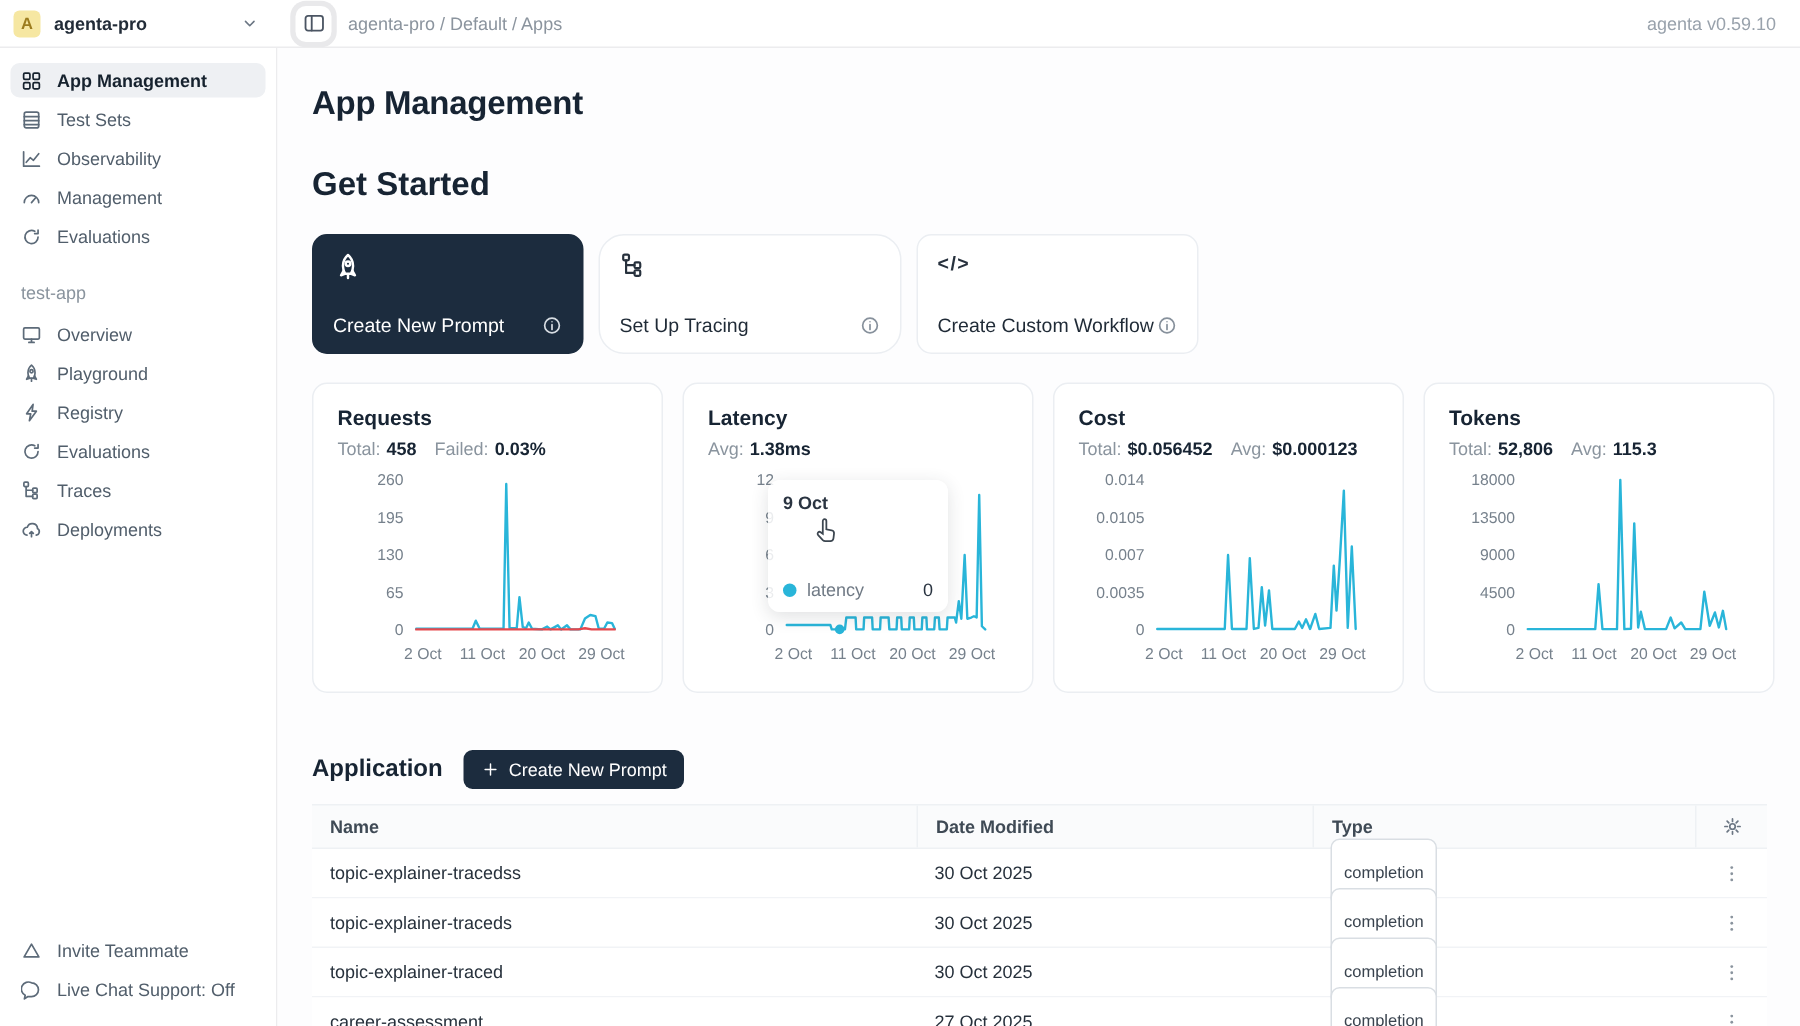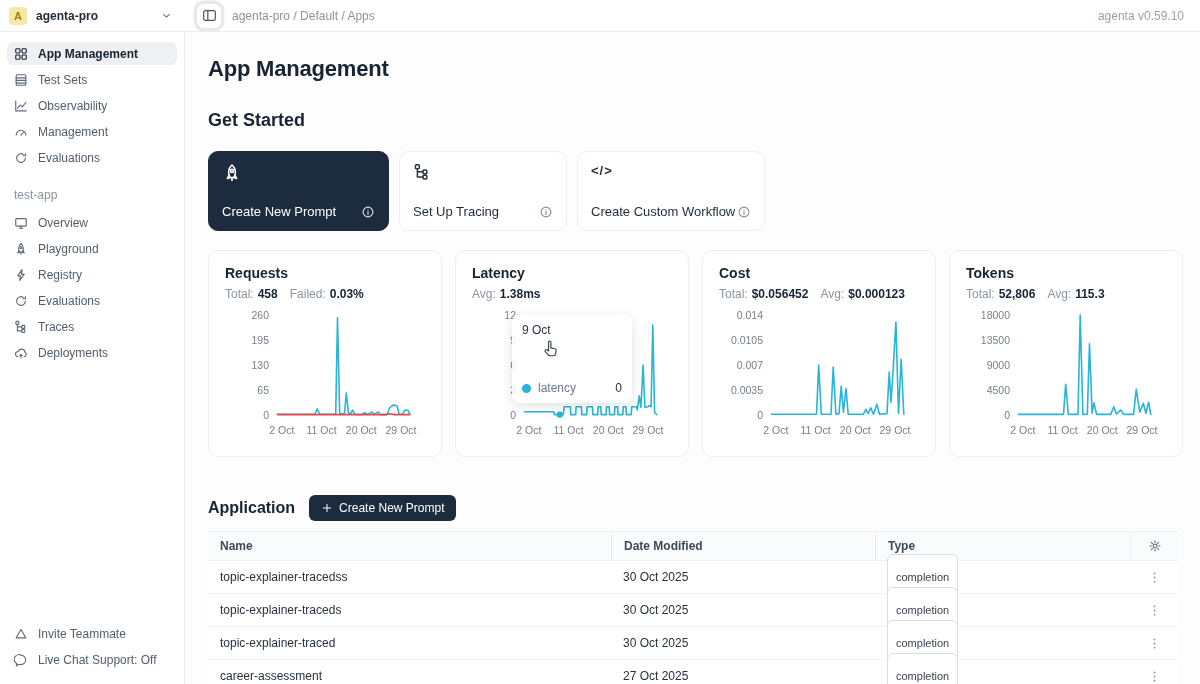--- a/index.html
+++ b/index.html
@@ -26,21 +26,21 @@
   .side-item .ic { width:14px; display:flex; margin-right:10px; color:#5d6b79; flex:0 0 14px; }
   .side-item.selected { background:#eef0f3; color:#16222e; font-weight:600; }
   .side-item.selected .ic { color:#16222e; }
   .side-section { font-size:12px; color:#8a949e; margin:16px 0 9px 7px; }
   .side-spacer { flex:1; }
   .side-item .chev { margin-left:auto; color:#515e6b; display:flex; }
 
   
   .main { flex:1; background:#fdfdfe; padding:12px 22px 0 23px; overflow:hidden; }
   .page-title { font-size:22px; font-weight:600; color:#172433; margin-top:12px; letter-spacing:-0.2px; }
-  .section-title { font-size:18px; font-weight:600; color:#172433; margin-top:28px; }
+  .section-title { font-size:22px; font-weight:600; color:#172433; margin-top:28px; }
 
   
   .gs-row { display:flex; gap:10px; margin-top:20px; }
   .gs-card { height:80px; border-radius:10px; background:#fff; border:1px solid #ebeef2; padding:11px 13px; display:flex; flex-direction:column; justify-content:space-between; cursor:pointer; }
   .gs-card.dark { background:#1c2c3e; border-color:#1c2c3e; color:#fff; }
   .gs-card .top-ic { color:#27313d; display:flex; }
   .gs-card.dark .top-ic { color:#fff; }
   .gs-bottom { display:flex; align-items:center; }
   .gs-label { font-size:13px; font-weight:500; color:#1f2a36; }
   .gs-card.dark .gs-label { color:#fff; }
@@ -53,21 +53,21 @@
   .metric-card { flex:1; height:207px; background:#fff; border:1px solid #ebeef2; border-radius:10px; padding:14px 16px 10px 16px; position:relative; }
   .metric-title { font-size:14px; font-weight:600; color:#172433; }
   .metric-stats { display:flex; gap:12px; margin-top:6px; font-size:12px; }
   .metric-stats .lb { color:#8a949e; }
   .metric-stats .vl { color:#172433; font-weight:700; margin-left:4px; }
   .metric-chart { margin-top:6px; }
   .metric-chart svg text.tick { font-size:10.5px; fill:#76818c; font-family:"Liberation Sans","DejaVu Sans",sans-serif; }
 
   
   .chart-tooltip { position:absolute; left:56px; top:64px; width:120px; height:88px; background:rgba(255,255,255,0.85); border-radius:8px; box-shadow:0 3px 12px rgba(40,50,60,0.14); padding:8px 10px; display:flex; flex-direction:column; z-index:3; pointer-events:none; }
-  .tt-title { font-size:12px; color:#2a3441; font-weight:400; }
+  .tt-title { font-size:12px; color:#2a3441; font-weight:700; }
   .tt-row { margin-top:auto; display:flex; align-items:center; font-size:12px; }
   .tt-dot { width:9px; height:9px; border-radius:50%; background:#29b5d9; margin-right:7px; }
   .tt-series { color:#707a85; }
   .tt-value { margin-left:auto; color:#2a3441; font-weight:500; }
   .hand-cursor { position:absolute; left:86px; top:88px; z-index:4; }
 
   
   .app-head { display:flex; align-items:center; margin-top:38px; }
   .app-title { font-size:16px; font-weight:600; color:#172433; }
   .create-btn { margin-left:14px; height:26px; background:#1c2c3e; color:#fff; border:none; border-radius:6px; font-size:12px; display:flex; align-items:center; gap:6px; padding:0 12px; cursor:pointer; font-family:inherit; }
@@ -262,21 +262,21 @@
               <span class="gs-label">Create New Prompt</span>
               <span class="info">
                 <svg viewBox="0 0 16 16" width="14" height="14" fill="none" stroke="currentColor" stroke-width="1.3" stroke-linecap="round" stroke-linejoin="round">
                   <circle cx="8" cy="8" r="5.6"></circle>
                   <path d="M8 7.4V11"></path>
                   <circle cx="8" cy="5.1" r="0.6" fill="currentColor" stroke="none"></circle>
                 </svg>
               </span>
             </div>
           </div>
-          <div class="gs-card" style="width: 168px;">
+          <div class="gs-card" style="width: 202px; border-radius: 17px;">
             <span class="top-ic">
               <svg viewBox="0 0 16 16" width="18" height="18" fill="none" stroke="currentColor" stroke-width="1.3" stroke-linecap="round" stroke-linejoin="round">
                 <rect x="2.2" y="1.6" width="3.4" height="3.4" rx="0.8"></rect>
                 <path d="M3.9 5v7.4M3.9 7.8h5M3.9 12.4h5"></path>
                 <rect x="8.9" y="6.2" width="3.4" height="3.4" rx="0.8"></rect>
                 <rect x="8.9" y="10.8" width="3.4" height="3.4" rx="0.8"></rect>
               </svg>
             </span>
             <div class="gs-bottom">
               <span class="gs-label">Set Up Tracing</span>

